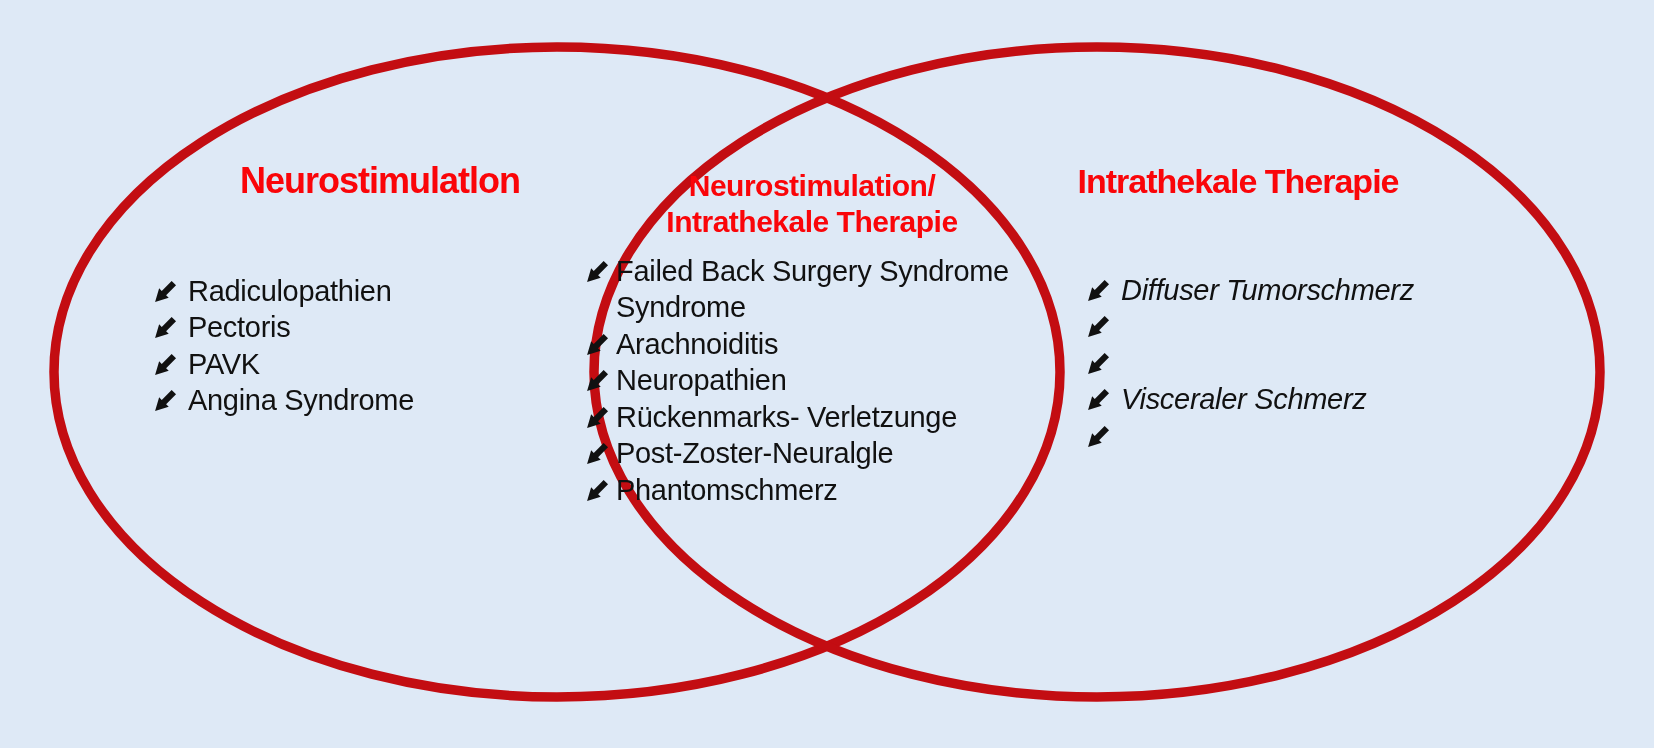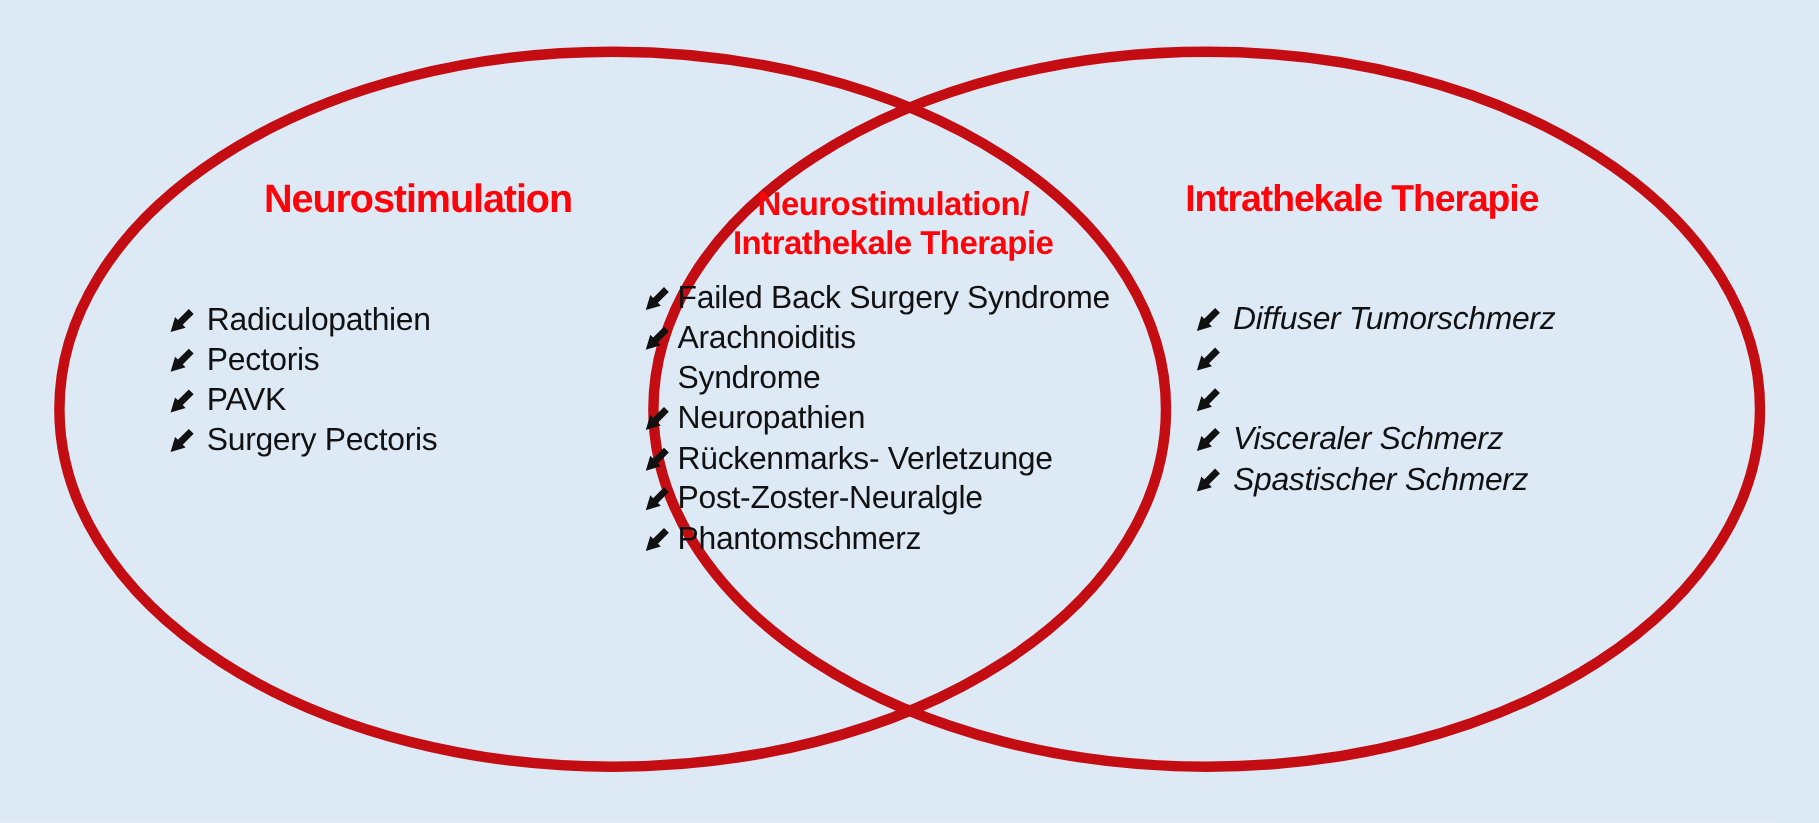--- a/index.html
+++ b/index.html
@@ -33,21 +33,21 @@
 </head>
 <body>
 
 <div class="stage">
 
   <svg class="ellipses" width="1654" height="748" viewBox="0 0 1654 748">
     <ellipse cx="557" cy="372" rx="503" ry="325" fill="none" stroke-width="9.5" stroke="#c30d12"></ellipse>
     <ellipse cx="1097" cy="372" rx="503" ry="325" fill="none" stroke-width="9.5" stroke="#c30d12"></ellipse>
   </svg>
 
-  <div class="title" id="left-title">Neurostimulation</div>
+  <div class="title" id="left-title">Neurostimulatlon</div>
 
   <div class="title" id="middle-title">
     <div>Neurostimulation/</div>
     <div>Intrathekale Therapie</div>
   </div>
 
   <div class="title" id="right-title">Intrathekale Therapie</div>
 
   <div class="list" id="left-list">
     <div class="row">
@@ -73,48 +73,48 @@
           </svg>
         </span>
       <span class="label">PAVK</span>
     </div>
     <div class="row">
       <span class="bullet">
           <svg viewBox="0 0 24 24" width="25" height="25">
             <path d="M2,22 L5.9,8.9 L8.4,11.4 L17.9,1.9 L22.1,6.1 L12.6,15.6 L15.1,18.1 Z" fill="#111"></path>
           </svg>
         </span>
-      <span class="label">Surgery Pectoris</span>
+      <span class="label">Angina Syndrome</span>
     </div>
   </div>
 
   <div class="list" id="middle-list">
     <div class="row">
       <span class="bullet">
           <svg viewBox="0 0 24 24" width="25" height="25">
             <path d="M2,22 L5.9,8.9 L8.4,11.4 L17.9,1.9 L22.1,6.1 L12.6,15.6 L15.1,18.1 Z" fill="#111"></path>
           </svg>
         </span>
       <span class="label">Failed Back Surgery Syndrome</span>
     </div>
     <div class="row">
+      <span class="bullet" style="visibility: hidden;">
+          <svg viewBox="0 0 24 24" width="25" height="25">
+            <path d="M2,22 L5.9,8.9 L8.4,11.4 L17.9,1.9 L22.1,6.1 L12.6,15.6 L15.1,18.1 Z" fill="#111"></path>
+          </svg>
+        </span>
+      <span class="label">Syndrome</span>
+    </div>
+    <div class="row">
       <span class="bullet">
           <svg viewBox="0 0 24 24" width="25" height="25">
             <path d="M2,22 L5.9,8.9 L8.4,11.4 L17.9,1.9 L22.1,6.1 L12.6,15.6 L15.1,18.1 Z" fill="#111"></path>
           </svg>
         </span>
       <span class="label">Arachnoiditis</span>
-    </div>
-    <div class="row">
-      <span class="bullet" style="visibility: hidden;">
-          <svg viewBox="0 0 24 24" width="25" height="25">
-            <path d="M2,22 L5.9,8.9 L8.4,11.4 L17.9,1.9 L22.1,6.1 L12.6,15.6 L15.1,18.1 Z" fill="#111"></path>
-          </svg>
-        </span>
-      <span class="label">Syndrome</span>
     </div>
     <div class="row">
       <span class="bullet">
           <svg viewBox="0 0 24 24" width="25" height="25">
             <path d="M2,22 L5.9,8.9 L8.4,11.4 L17.9,1.9 L22.1,6.1 L12.6,15.6 L15.1,18.1 Z" fill="#111"></path>
           </svg>
         </span>
       <span class="label">Neuropathien</span>
     </div>
     <div class="row">
@@ -173,17 +173,16 @@
           </svg>
         </span>
       <span class="label">Visceraler Schmerz</span>
     </div>
     <div class="row">
       <span class="bullet">
           <svg viewBox="0 0 24 24" width="25" height="25">
             <path d="M2,22 L5.9,8.9 L8.4,11.4 L17.9,1.9 L22.1,6.1 L12.6,15.6 L15.1,18.1 Z" fill="#111"></path>
           </svg>
         </span>
-      <span class="label">Spastischer Schmerz</span>
     </div>
   </div>
 
 </div>
 
 </body></html>

